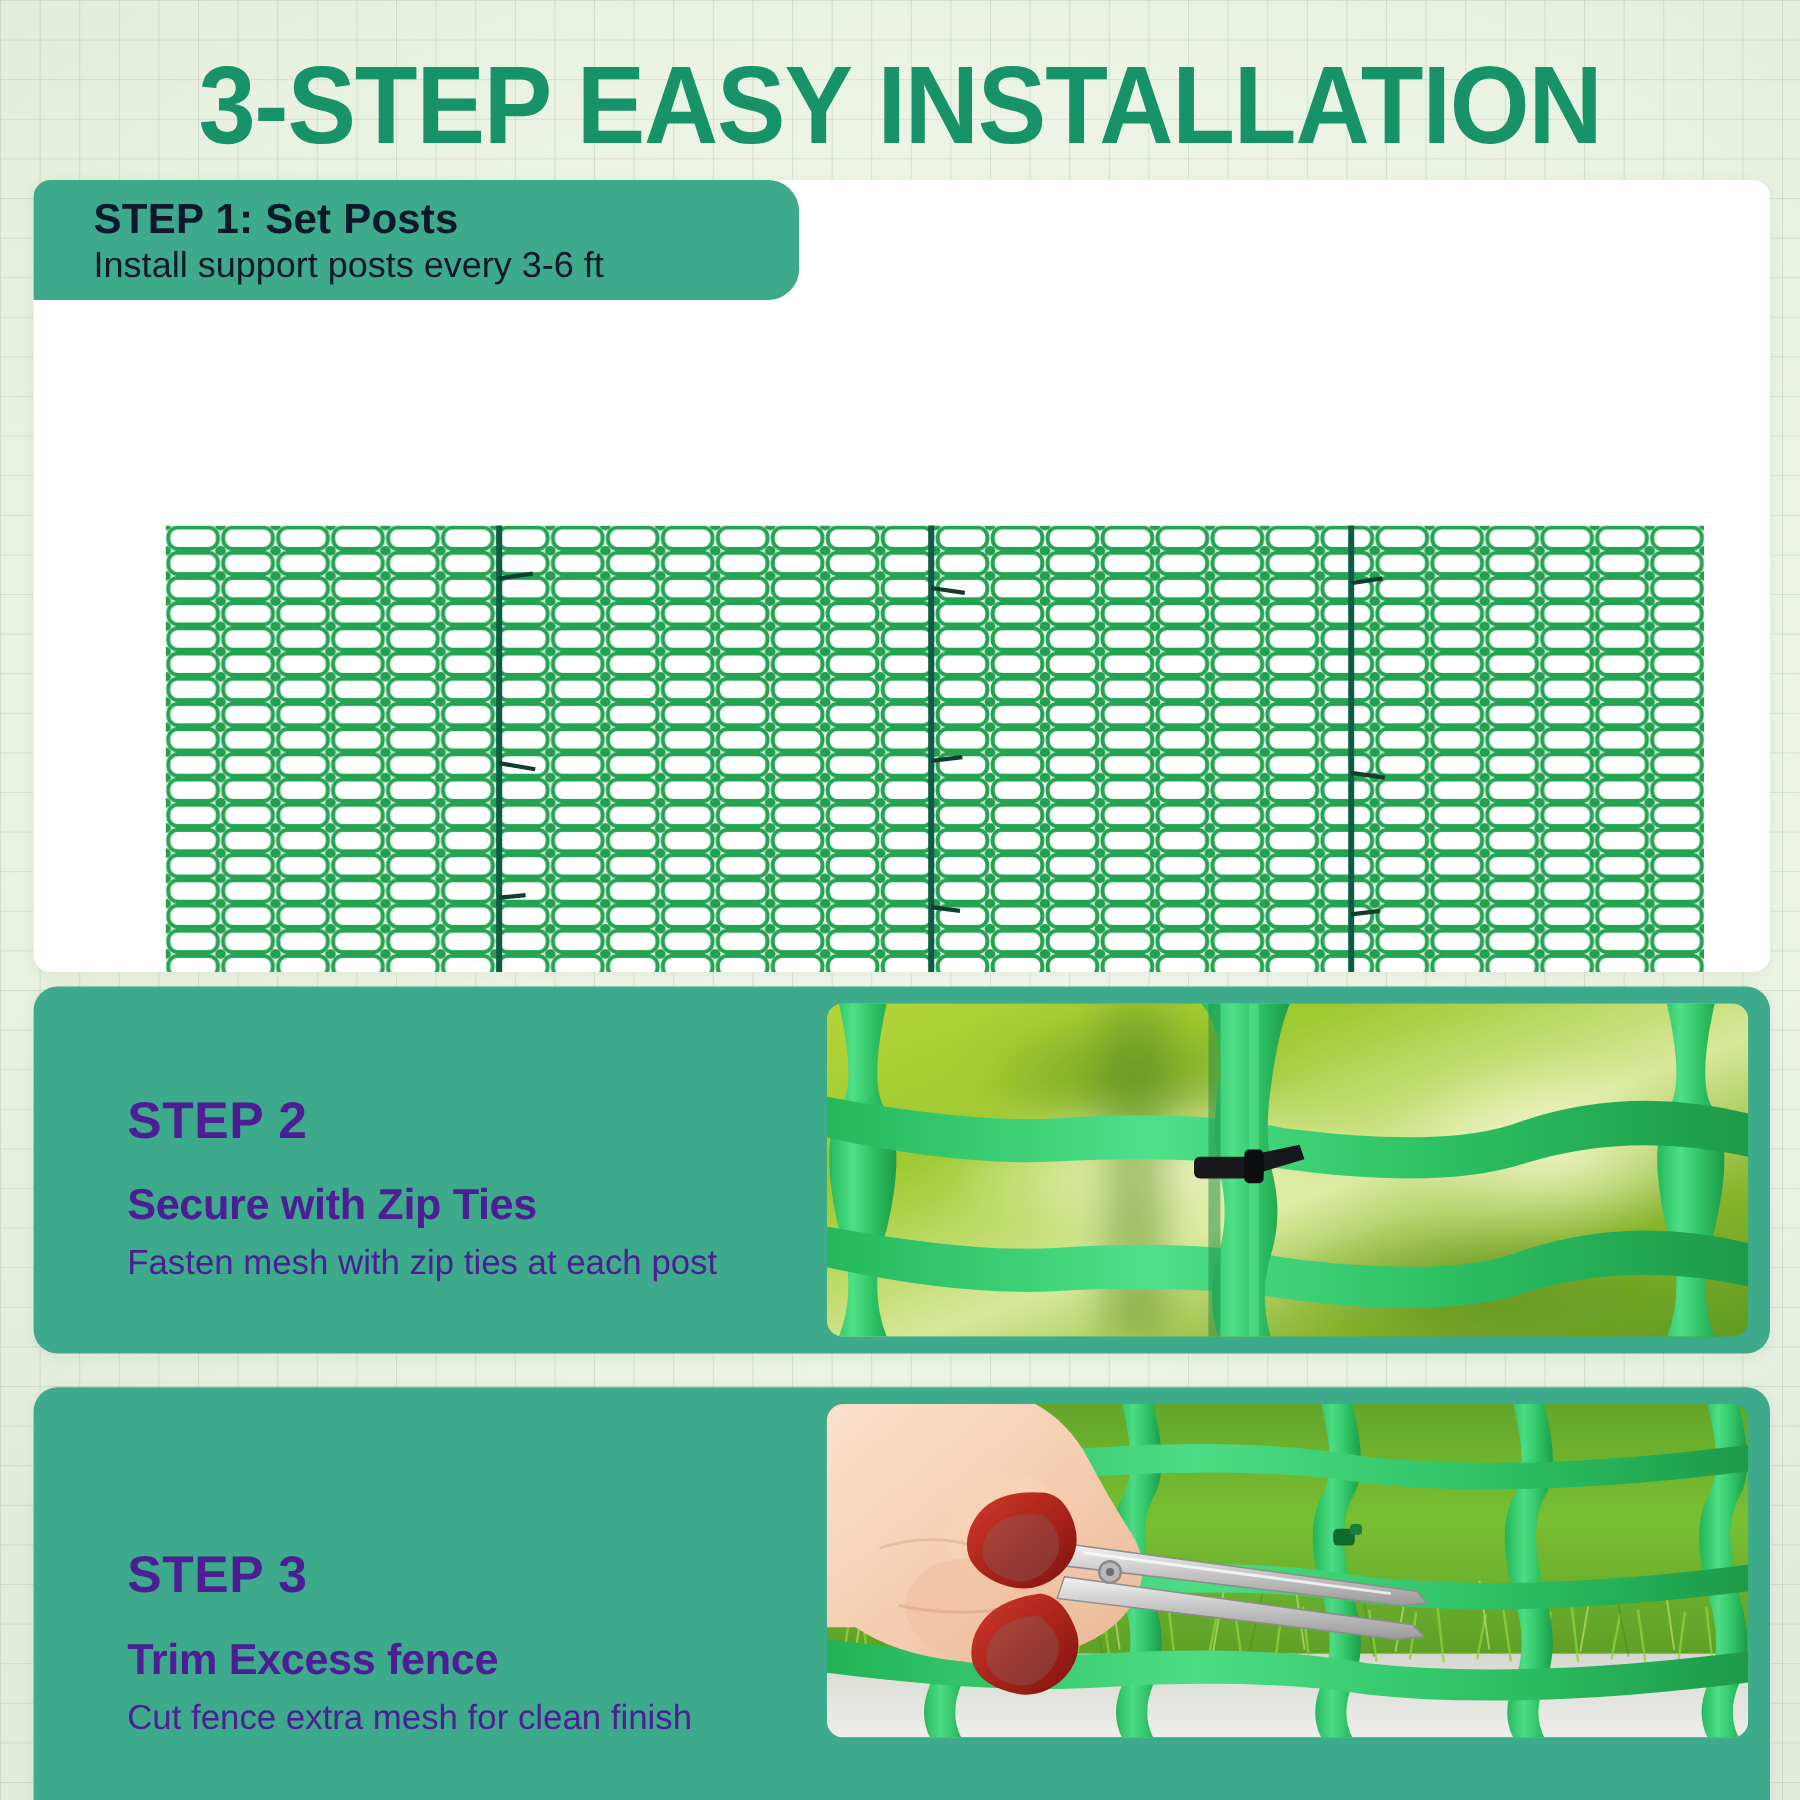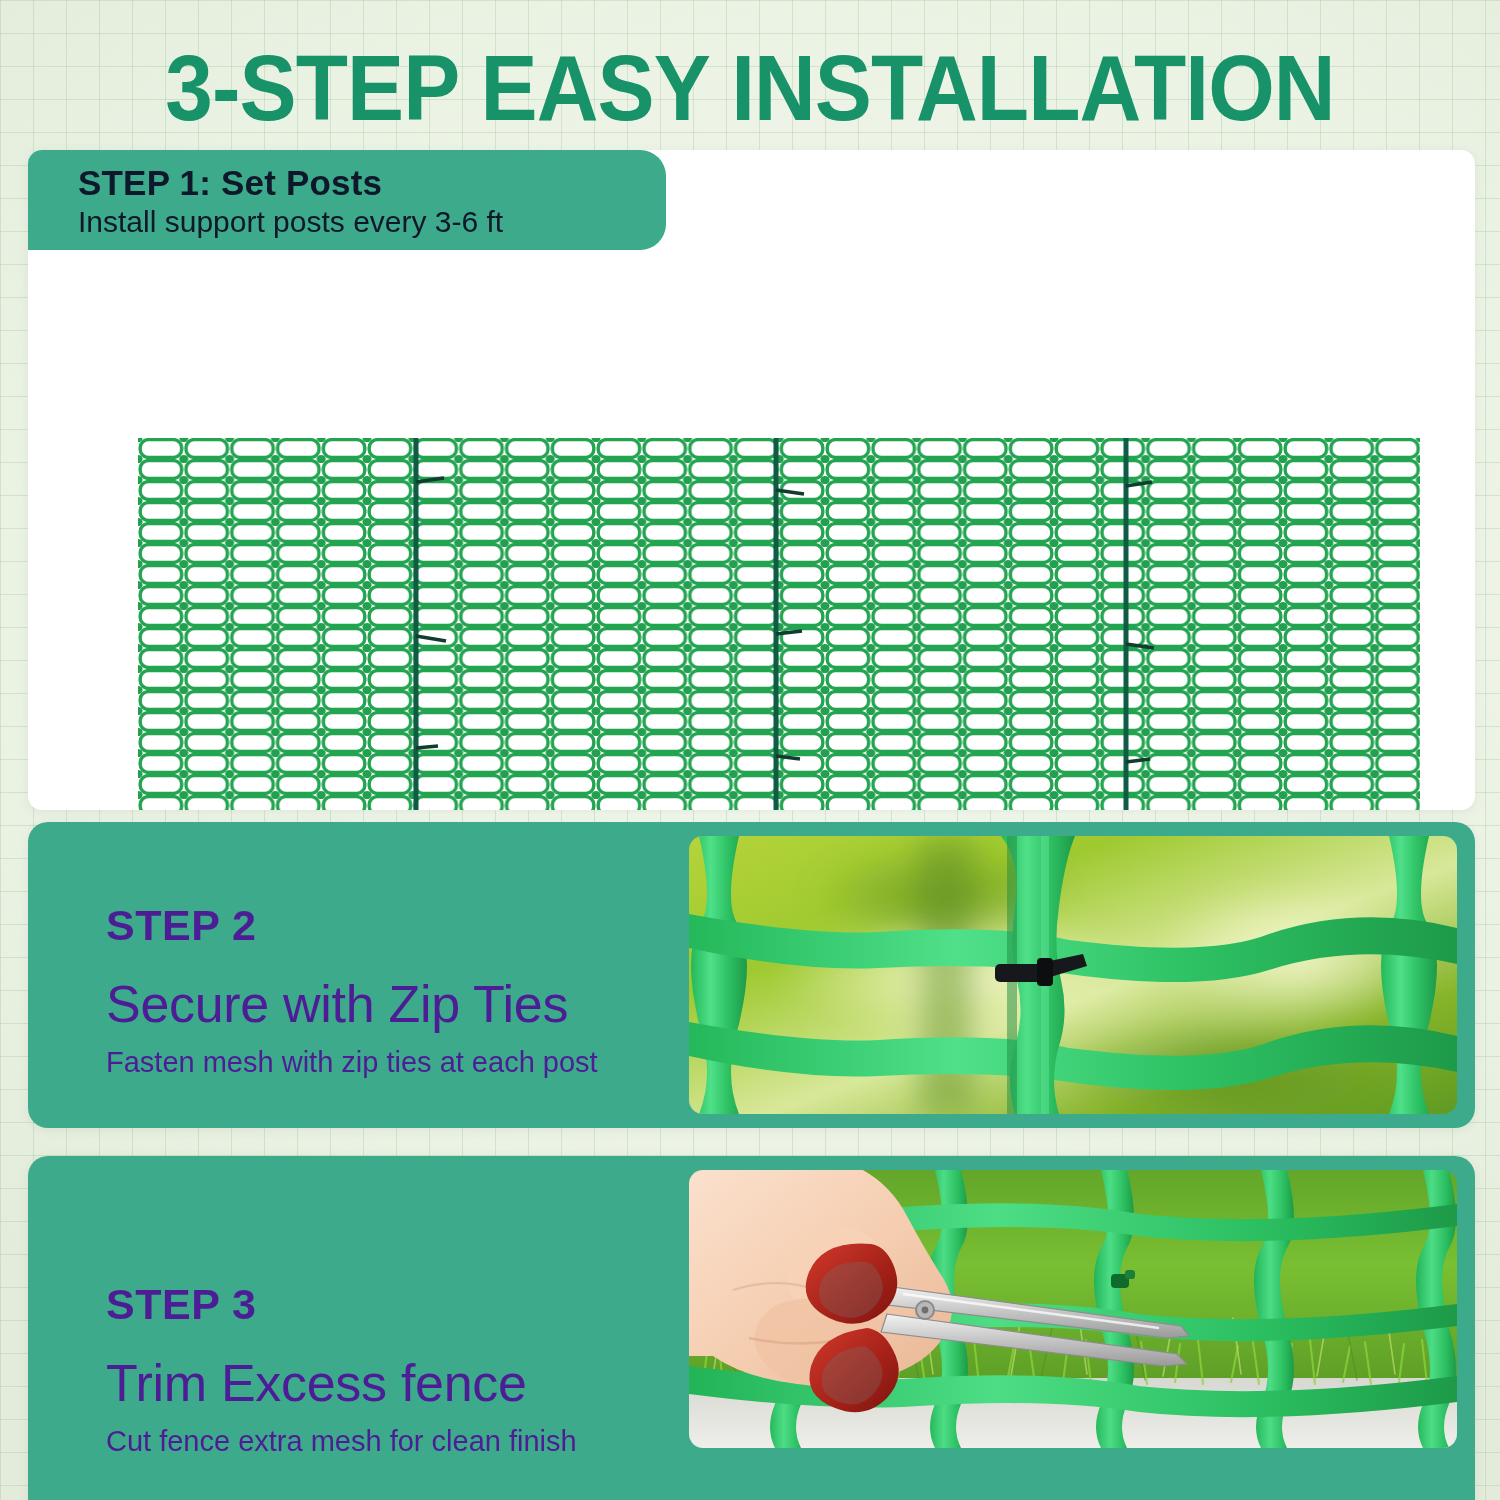--- a/index.html
+++ b/index.html
@@ -106,22 +106,22 @@
     margin-top: 16px;
   }
   .step-text .num {
     font-size: 43px;
     font-weight: 700;
     letter-spacing: 0.5px;
     line-height: 1.1;
     margin-bottom: 26px;
   }
   .step-text .head {
-    font-size: 52px;
-    font-weight: 400;
+    font-size: 36px;
+    font-weight: 700;
     letter-spacing: -0.3px;
     line-height: 1.12;
     margin-bottom: 12px;
   }
   .step-text .desc {
     font-size: 29px;
     font-weight: 400;
     line-height: 1.2;
   }
 

